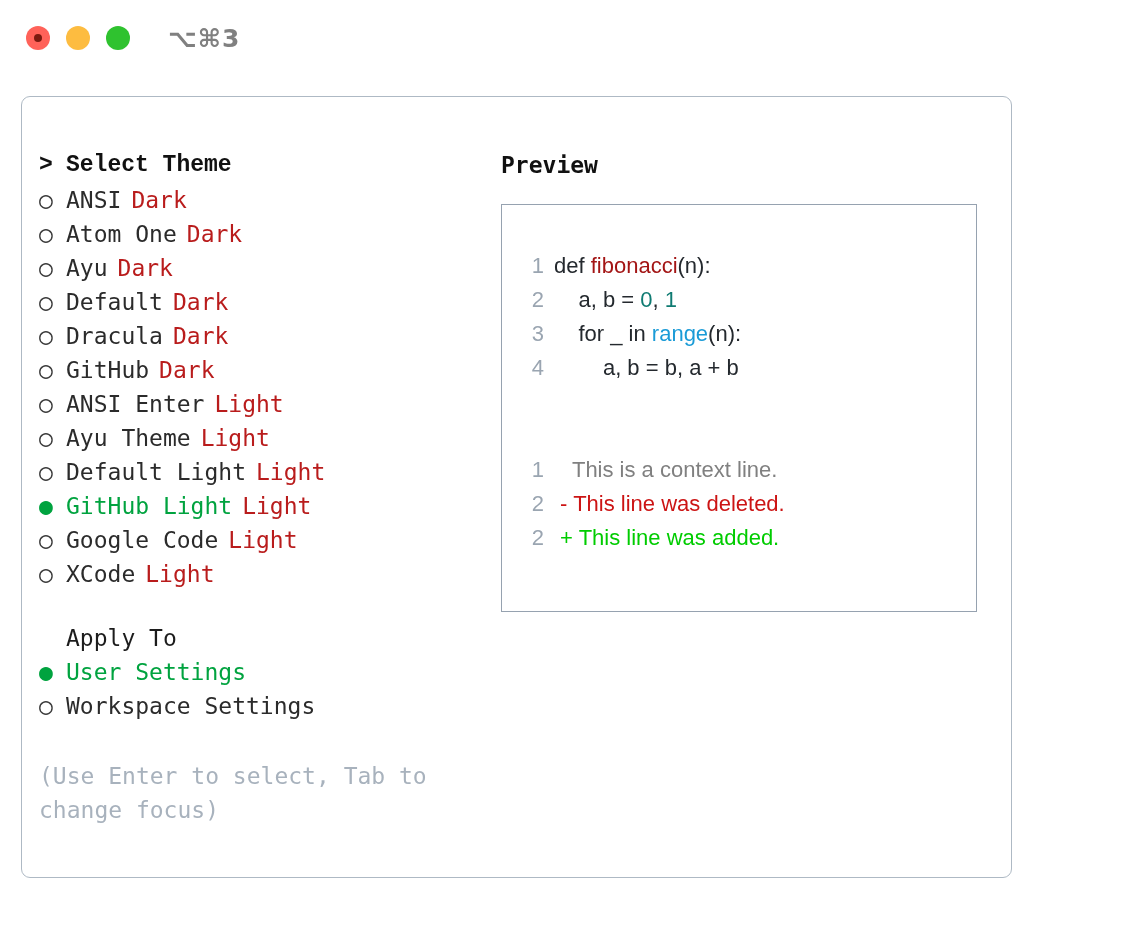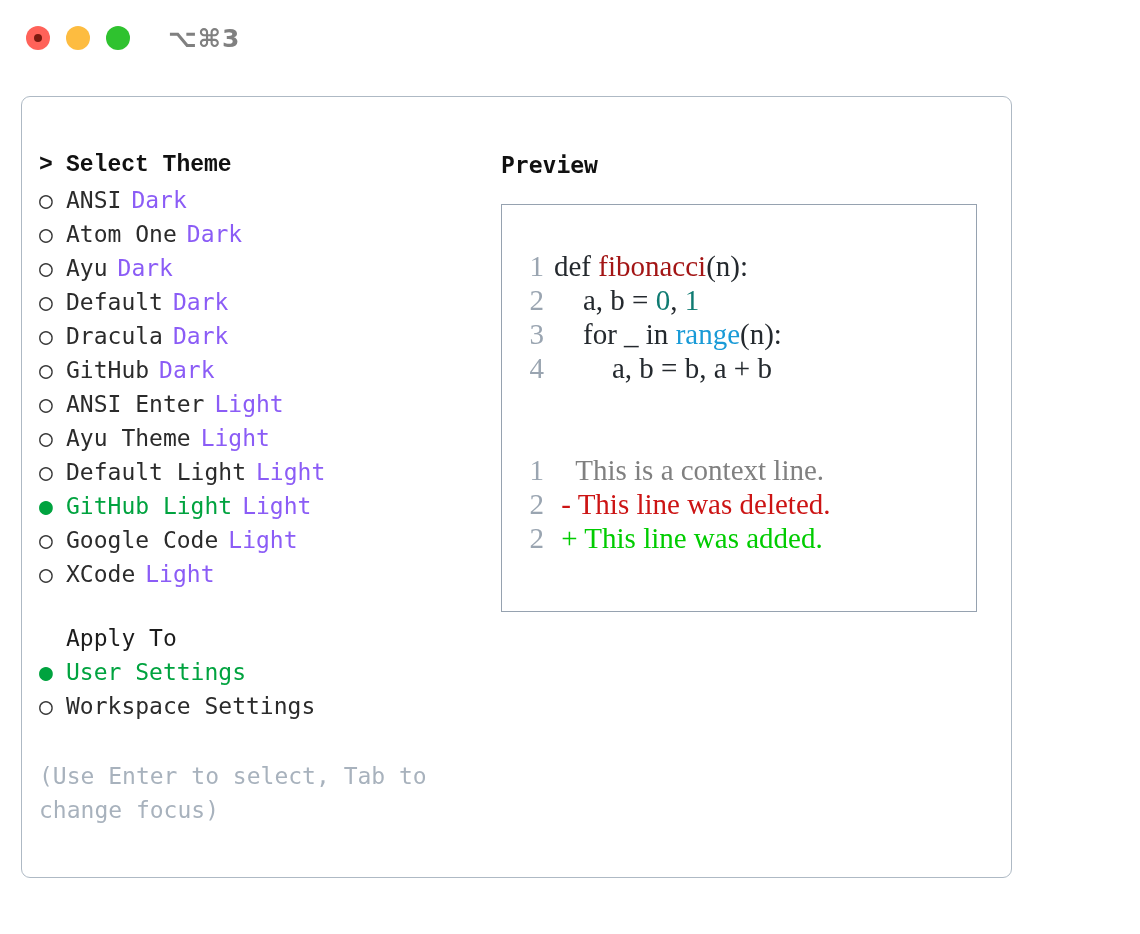--- a/index.html
+++ b/index.html
@@ -106,21 +106,21 @@
     font-size: 23px;
     height: 36px;
     line-height: 36px;
     font-family: Liberation Mono, monospace;
   }
   #list-header .marker { color: #111111; font-weight: bold; }
 
   .item-label { color: #2b2b2b; }
   .item-label.selected { color: #00a33f; }
   .item-kind {
-    color: #8b5cf6;
+    color: #b91c1c;
     margin-left: 10px;
   }
 
   .section-head {
     font-size: 23px;
     height: 34px;
     line-height: 34px;
     color: #1c1c1c;
     white-space: nowrap;
   }
@@ -164,24 +164,24 @@
   .code-area {
     position: absolute;
     left: 12px;
     top: 44px;
     width: 452px;
   }
 
   .code-line {
     height: 34px;
     line-height: 34px;
-    font-size: 29px;
+    font-size: 22px;
     white-space: pre;
     color: #24292e;
-    font-family: Liberation Serif, serif;
+    font-family: Liberation Sans, sans-serif;
   }
 
   .lno {
     display: inline-block;
     width: 30px;
     text-align: right;
     color: #9aa5b1;
     margin-right: 10px;
   }
 

